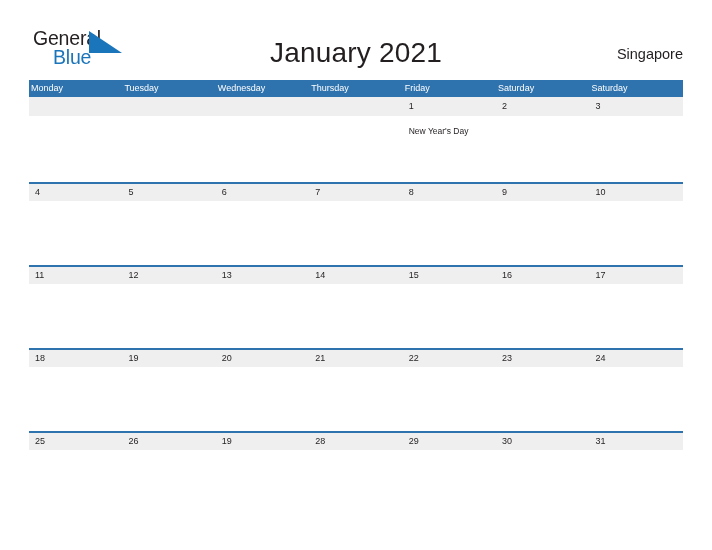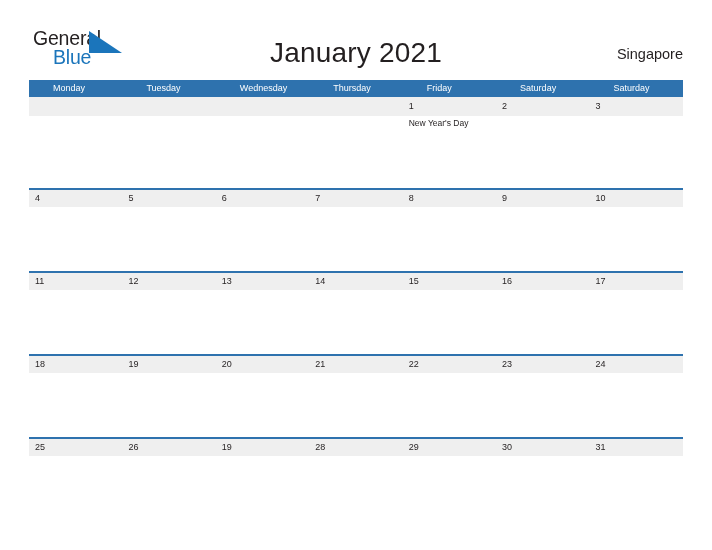--- a/index.html
+++ b/index.html
@@ -91,21 +91,21 @@
   .weekday-header {
     display: flex;
     background: #2e72ae;
     height: 17px;
   }
   .weekday-cell {
     flex: 1 1 0;
     font-size: 9px;
     color: #ffffff;
     line-height: 17px;
-    padding-left: 24px;
+    padding-left: 2px;
     box-sizing: border-box;
     font-family: "Liberation Sans", sans-serif;
     white-space: nowrap;
     overflow: hidden;
   }
 
   .week-row {
     position: relative;
   }
   .date-band {
@@ -130,21 +130,22 @@
   .week-row.first .date-cell {
     line-height: 19px;
   }
 
   .event-band {
     display: flex;
     background: #ffffff;
     height: 64px;
   }
   .week-row.first .event-band {
-    height: 72px;
+    height: 58px;
+    margin-top: 8px;
   }
   .event-cell {
     flex: 1 1 0;
     box-sizing: border-box;
     padding-left: 6px;
     padding-top: 2px;
   }
   .event-text {
     font-size: 8.5px;
     color: #231f20;

